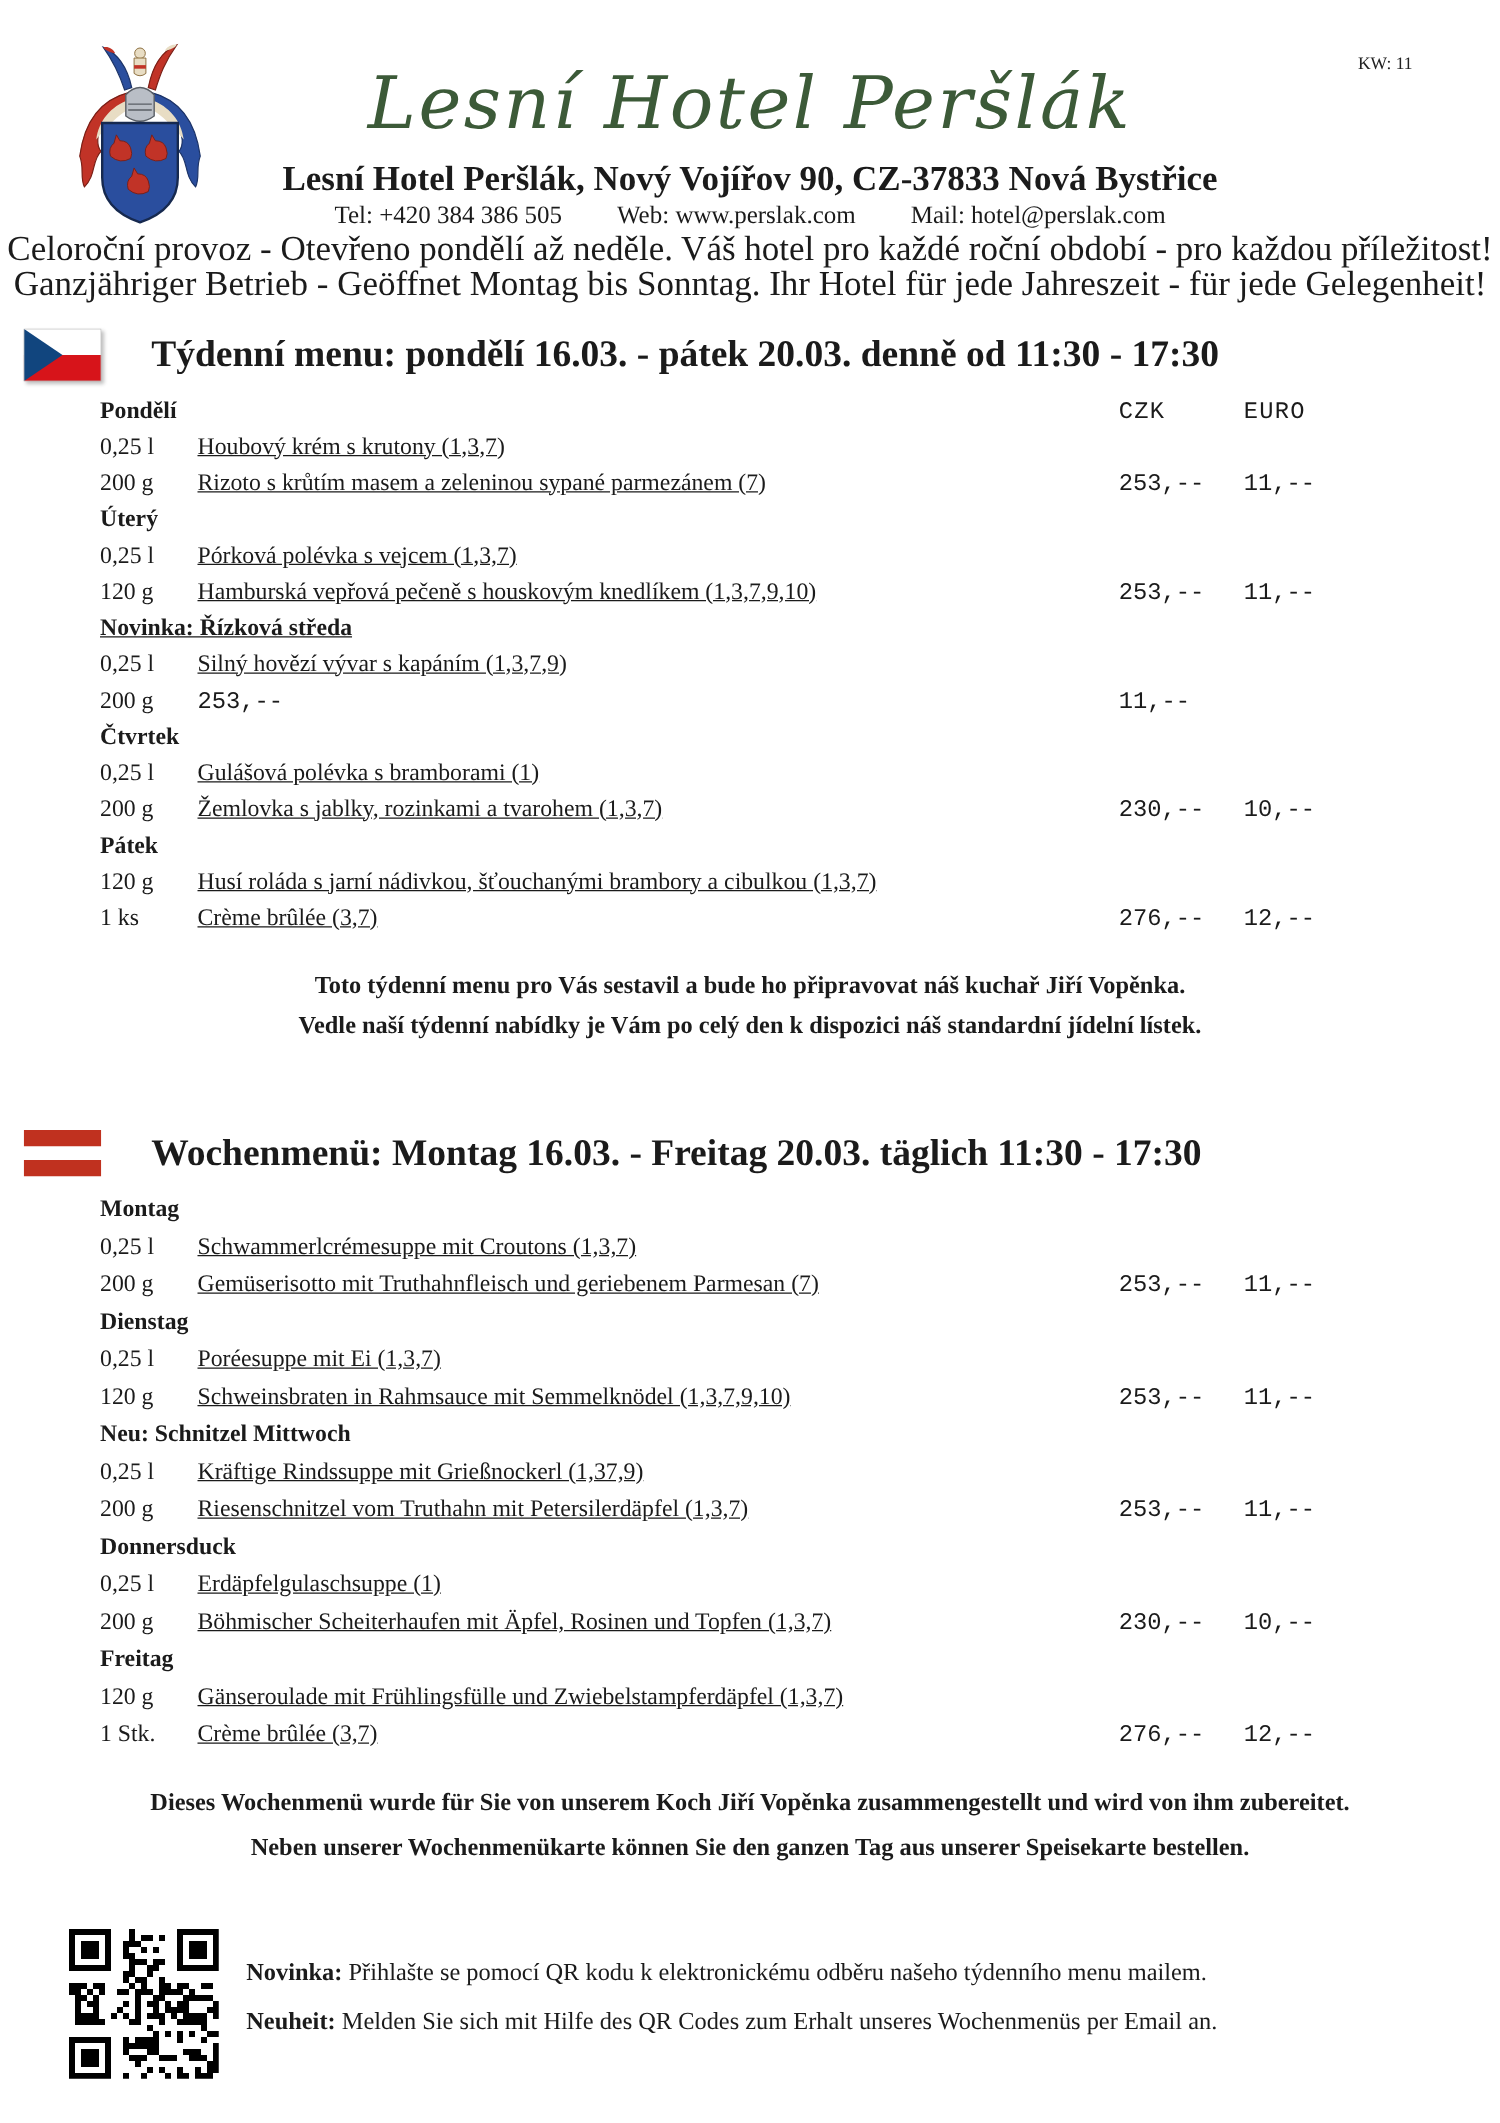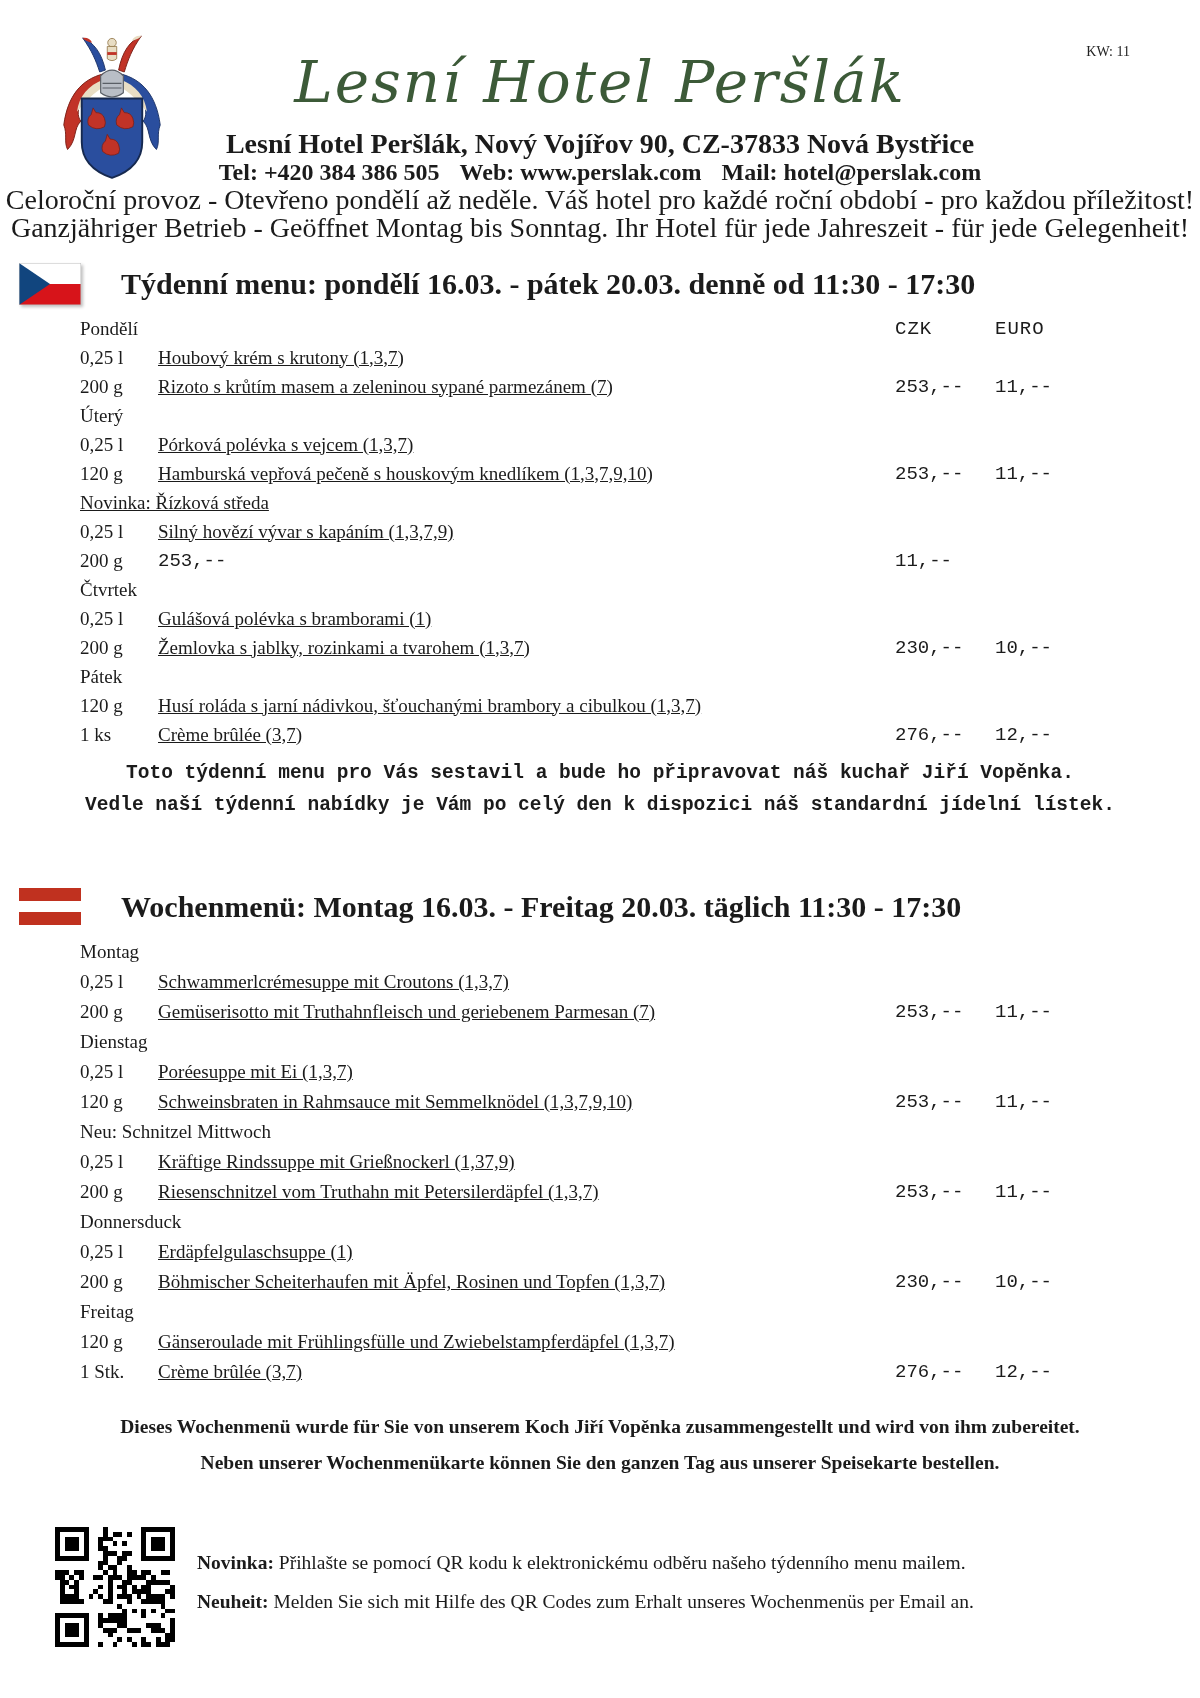--- a/index.html
+++ b/index.html
@@ -11,42 +11,42 @@
   .header{position:relative;height:244px;}
   .logo{position:absolute;left:60px;top:30px;}
   .kw{position:absolute;right:70px;top:44px;font-size:14px;color:#222;}
   .hotel-title{
     padding-top:34px;text-align:center;font-size:58px;line-height:96px;
     font-style:italic;color:#3c5a38;font-family:"DejaVu Serif", serif;
     letter-spacing:2px;font-weight:500;
   }
   .hline{text-align:center;line-height:28px;font-size:28px;}
   .hline.bold{font-weight:bold;}
-  .contact-row{display:flex;justify-content:center;gap:20px;font-weight:bold;font-size:24px;line-height:28px;}
+  .contact-row{display:flex;justify-content:center;gap:44px;font-weight:normal;font-size:20px;line-height:28px;}
   
   .menu-title-row{display:flex;align-items:center;padding-left:19px;gap:40px;height:48px;}
   .menu-section.cz{margin-top:16px;}
   .menu-section.de{margin-top:62px;}
   .menu-title{font-size:30px;font-weight:bold;white-space:nowrap;}
   .flag{flex:0 0 auto;box-shadow:2px 2px 3px rgba(0,0,0,0.25);}
   .flag.at{box-shadow:none;}
   .rows{margin-left:80px;width:1000px;margin-top:6px;}
   .row{display:grid;grid-template-columns:78px 1fr 100px 85px;align-items:center;height:29px;font-size:19px;}
   .menu-section.de .row{height:30px;}
-  .day-row .day-label{grid-column:1 / 3;font-weight:normal;}
+  .day-row .day-label{grid-column:1 / 3;font-weight:bold;}
   .day-row .day-label.underlined{text-decoration:underline;}
   .day-row .czk{grid-column:3;}
   .day-row .euro{grid-column:4;}
   .col{text-align:left;font-family:Liberation Mono, monospace;}
   .price-col-header{font-weight:normal;padding-right:4px;letter-spacing:1px;}
   .qty{white-space:nowrap;}
   .name{white-space:nowrap;overflow:visible;text-decoration:underline;}
   
   .notes{text-align:center;font-weight:bold;font-size:19.5px;}
-  .notes.cz{margin-top:8px;line-height:32px;font-family:Liberation Mono, monospace;}
+  .notes.cz{margin-top:24px;line-height:32px;}
   .notes.de{margin-top:22px;line-height:36px;}
   
   .qr-section{margin-top:46px;display:flex;align-items:flex-start;padding-left:55px;gap:22px;}
   .qr-box{flex:0 0 auto;width:120px;height:120px;}
   .qr-lines{padding-top:16px;font-size:19.5px;line-height:39px;}
   .qr-lines b{font-weight:bold;}
 </style>
 </head>
 <body>
 

